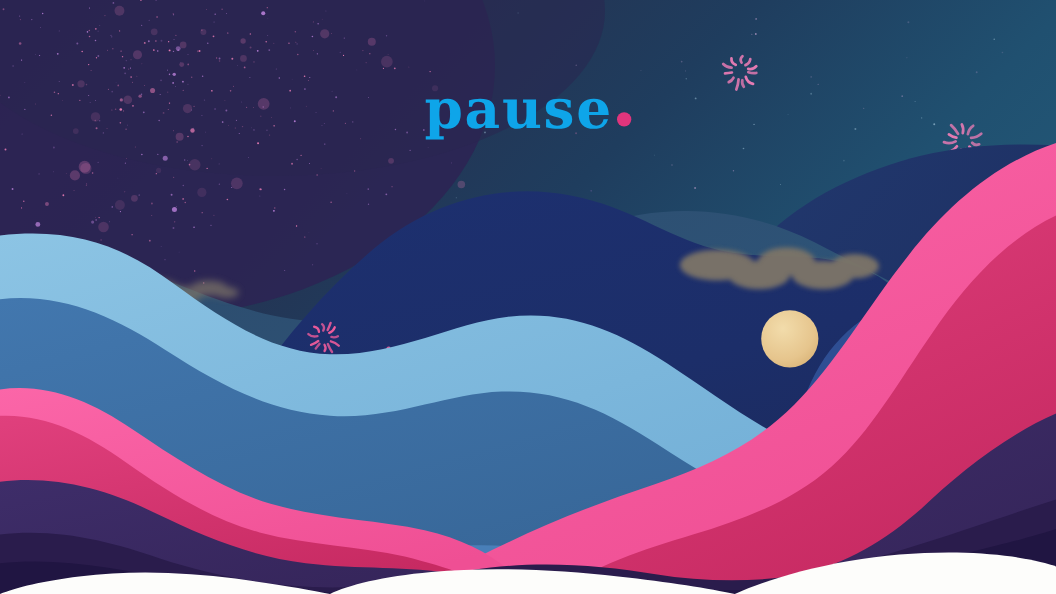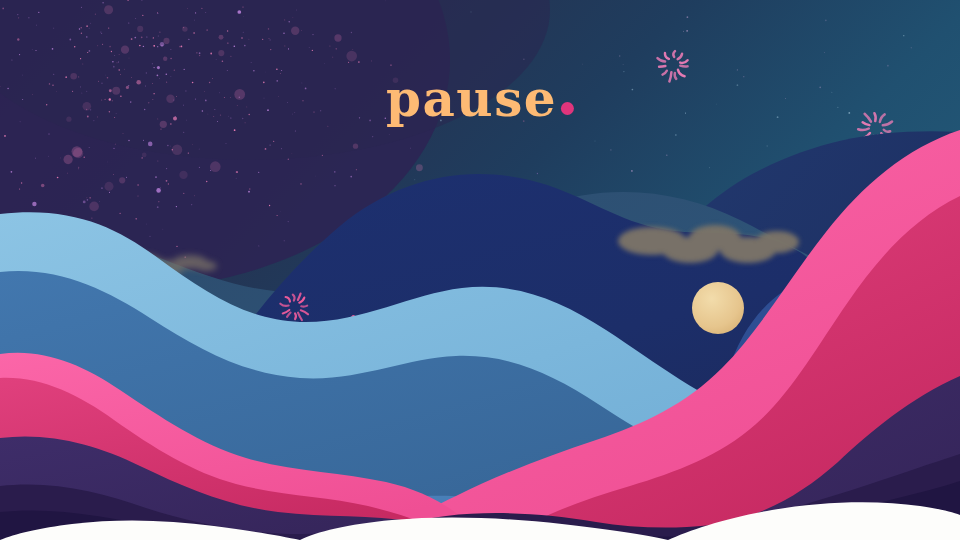--- a/index.html
+++ b/index.html
@@ -851,18 +851,18 @@
                C690,530 726,518 772,510
                C824,501 878,500 920,506
                C940,509 952,512 960,515
                L960,540 Z" fill="#fdfdfb"></path>
 
     </g>
   </svg>
 
   <div class="brand">
     <div class="brand-inner">
-      <span class="brand-word" style="color: #fdba74;">pause</span>
+      <span class="brand-word" style="color: #0ea5e9;">pause</span>
       <span class="brand-dot" style="background: rgb(224, 53, 124);"></span>
     </div>
   </div>
 
 </div>
 
 </body></html>

